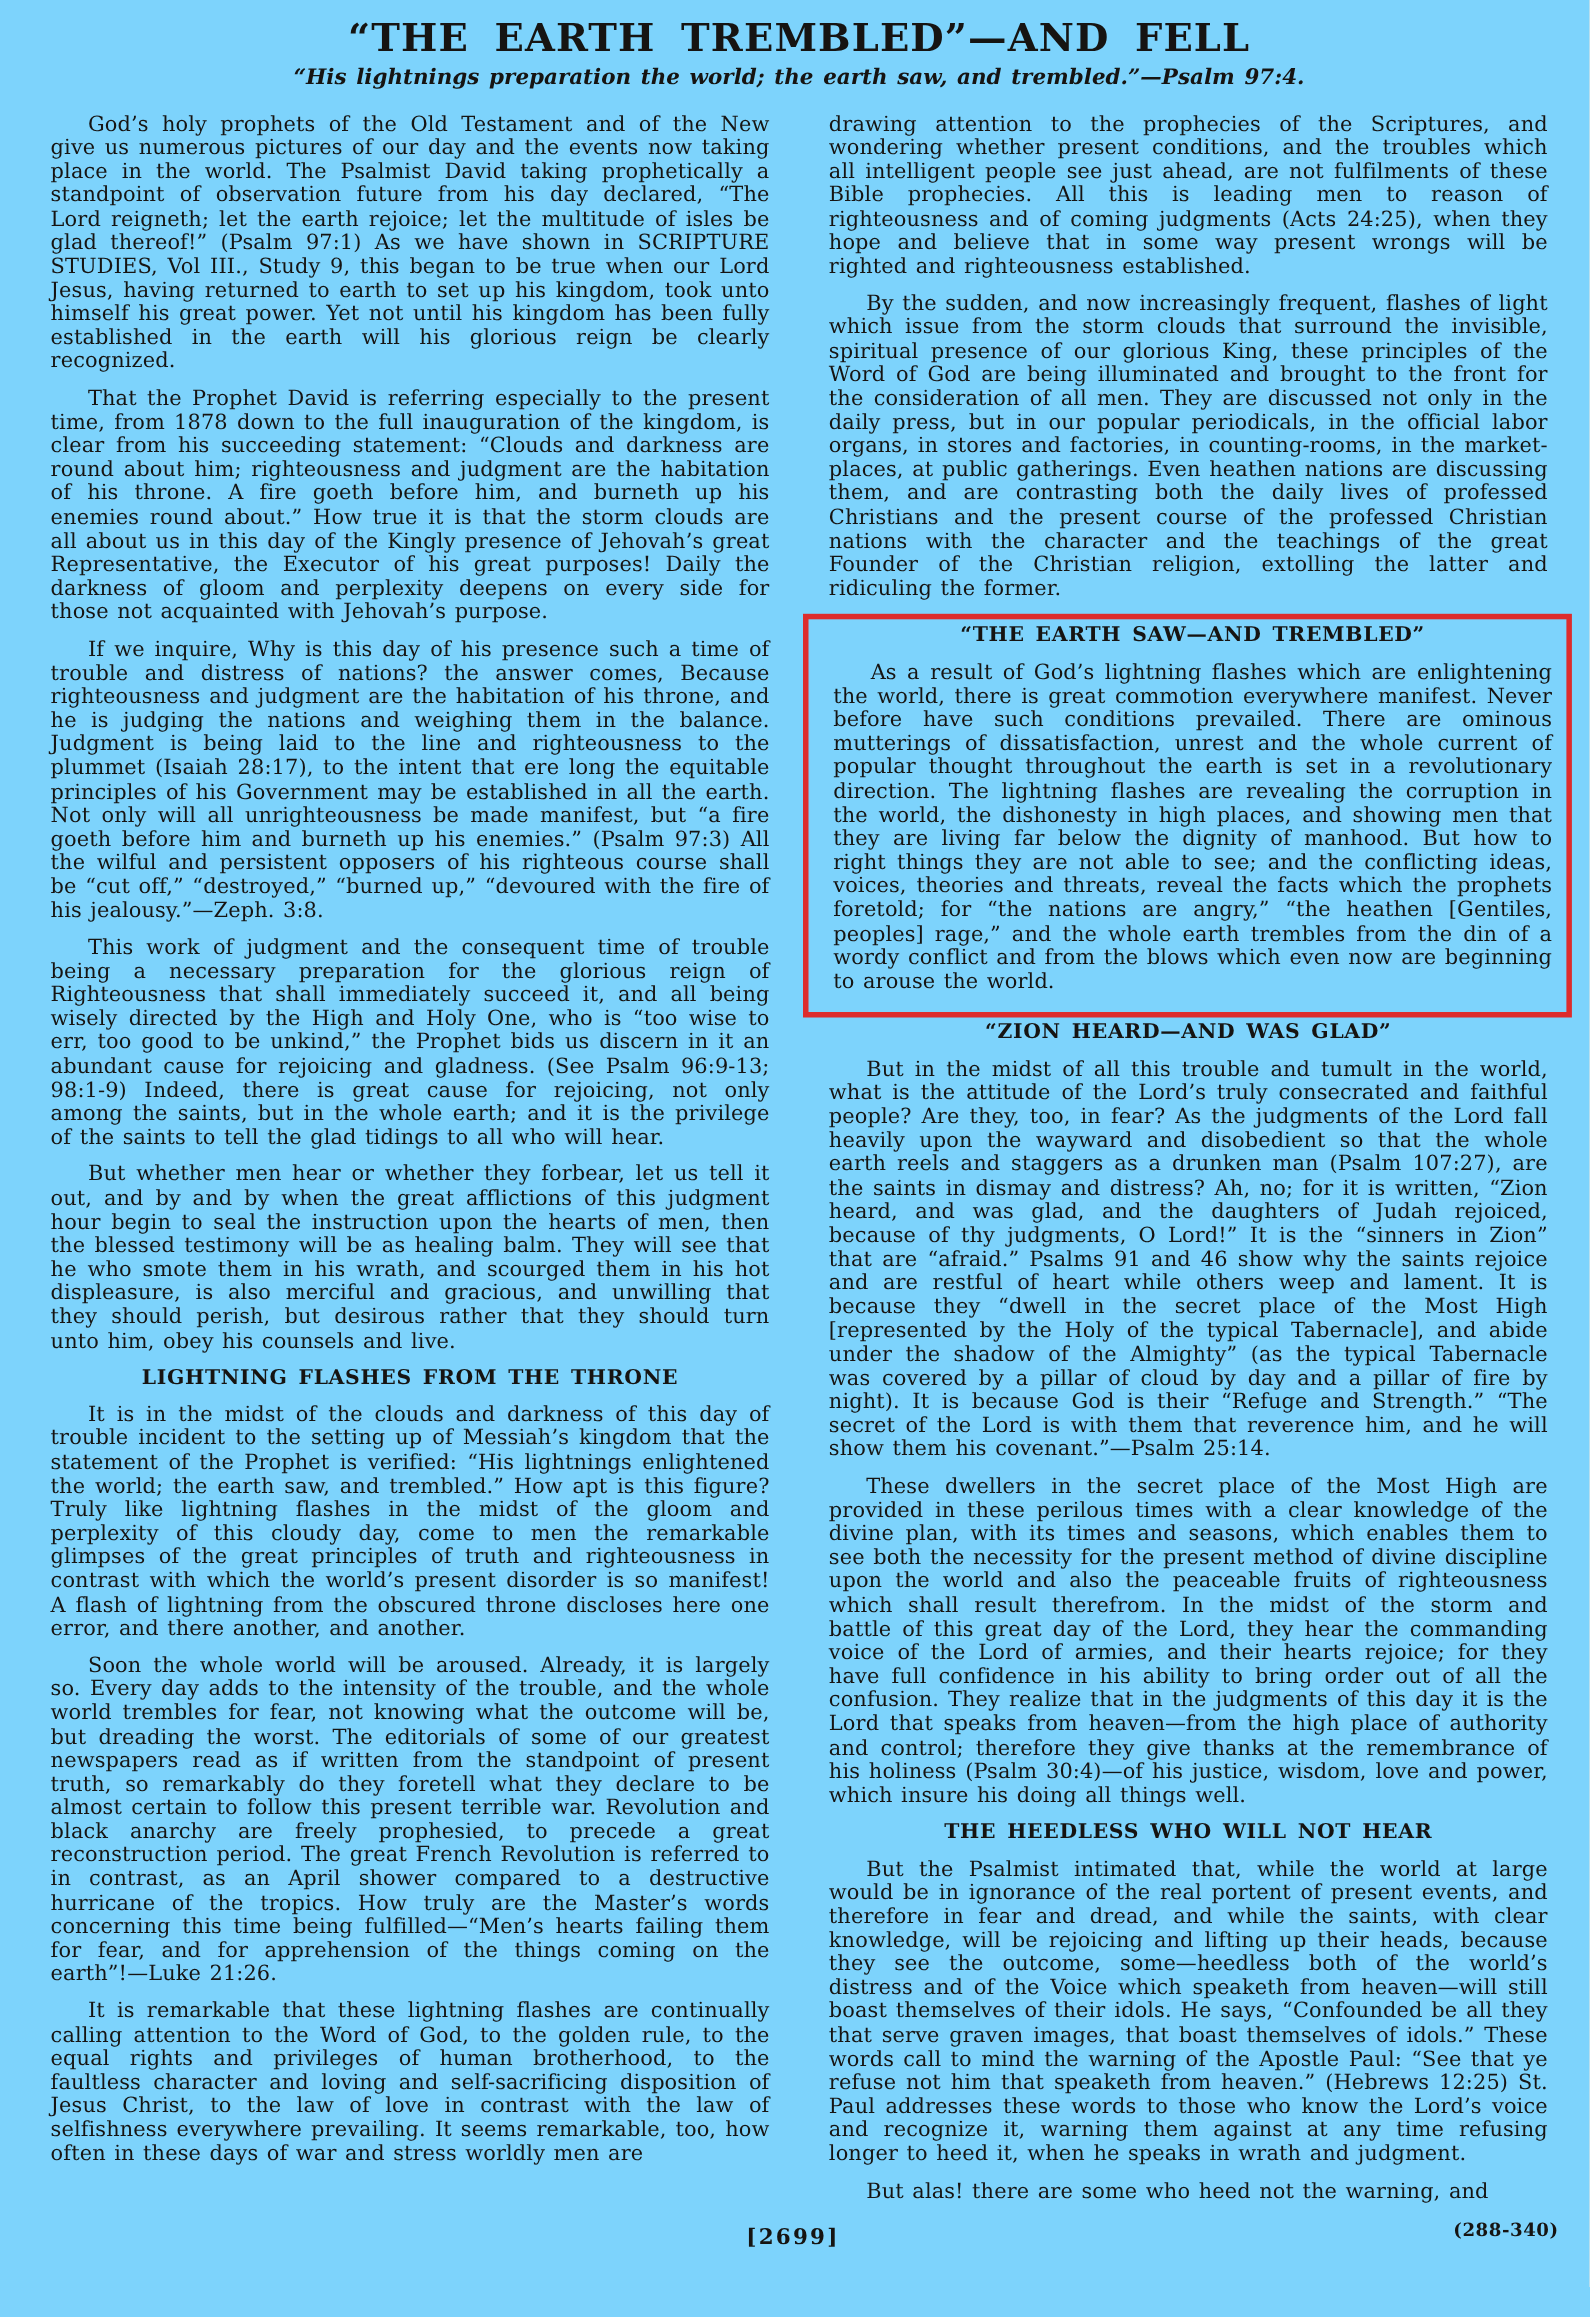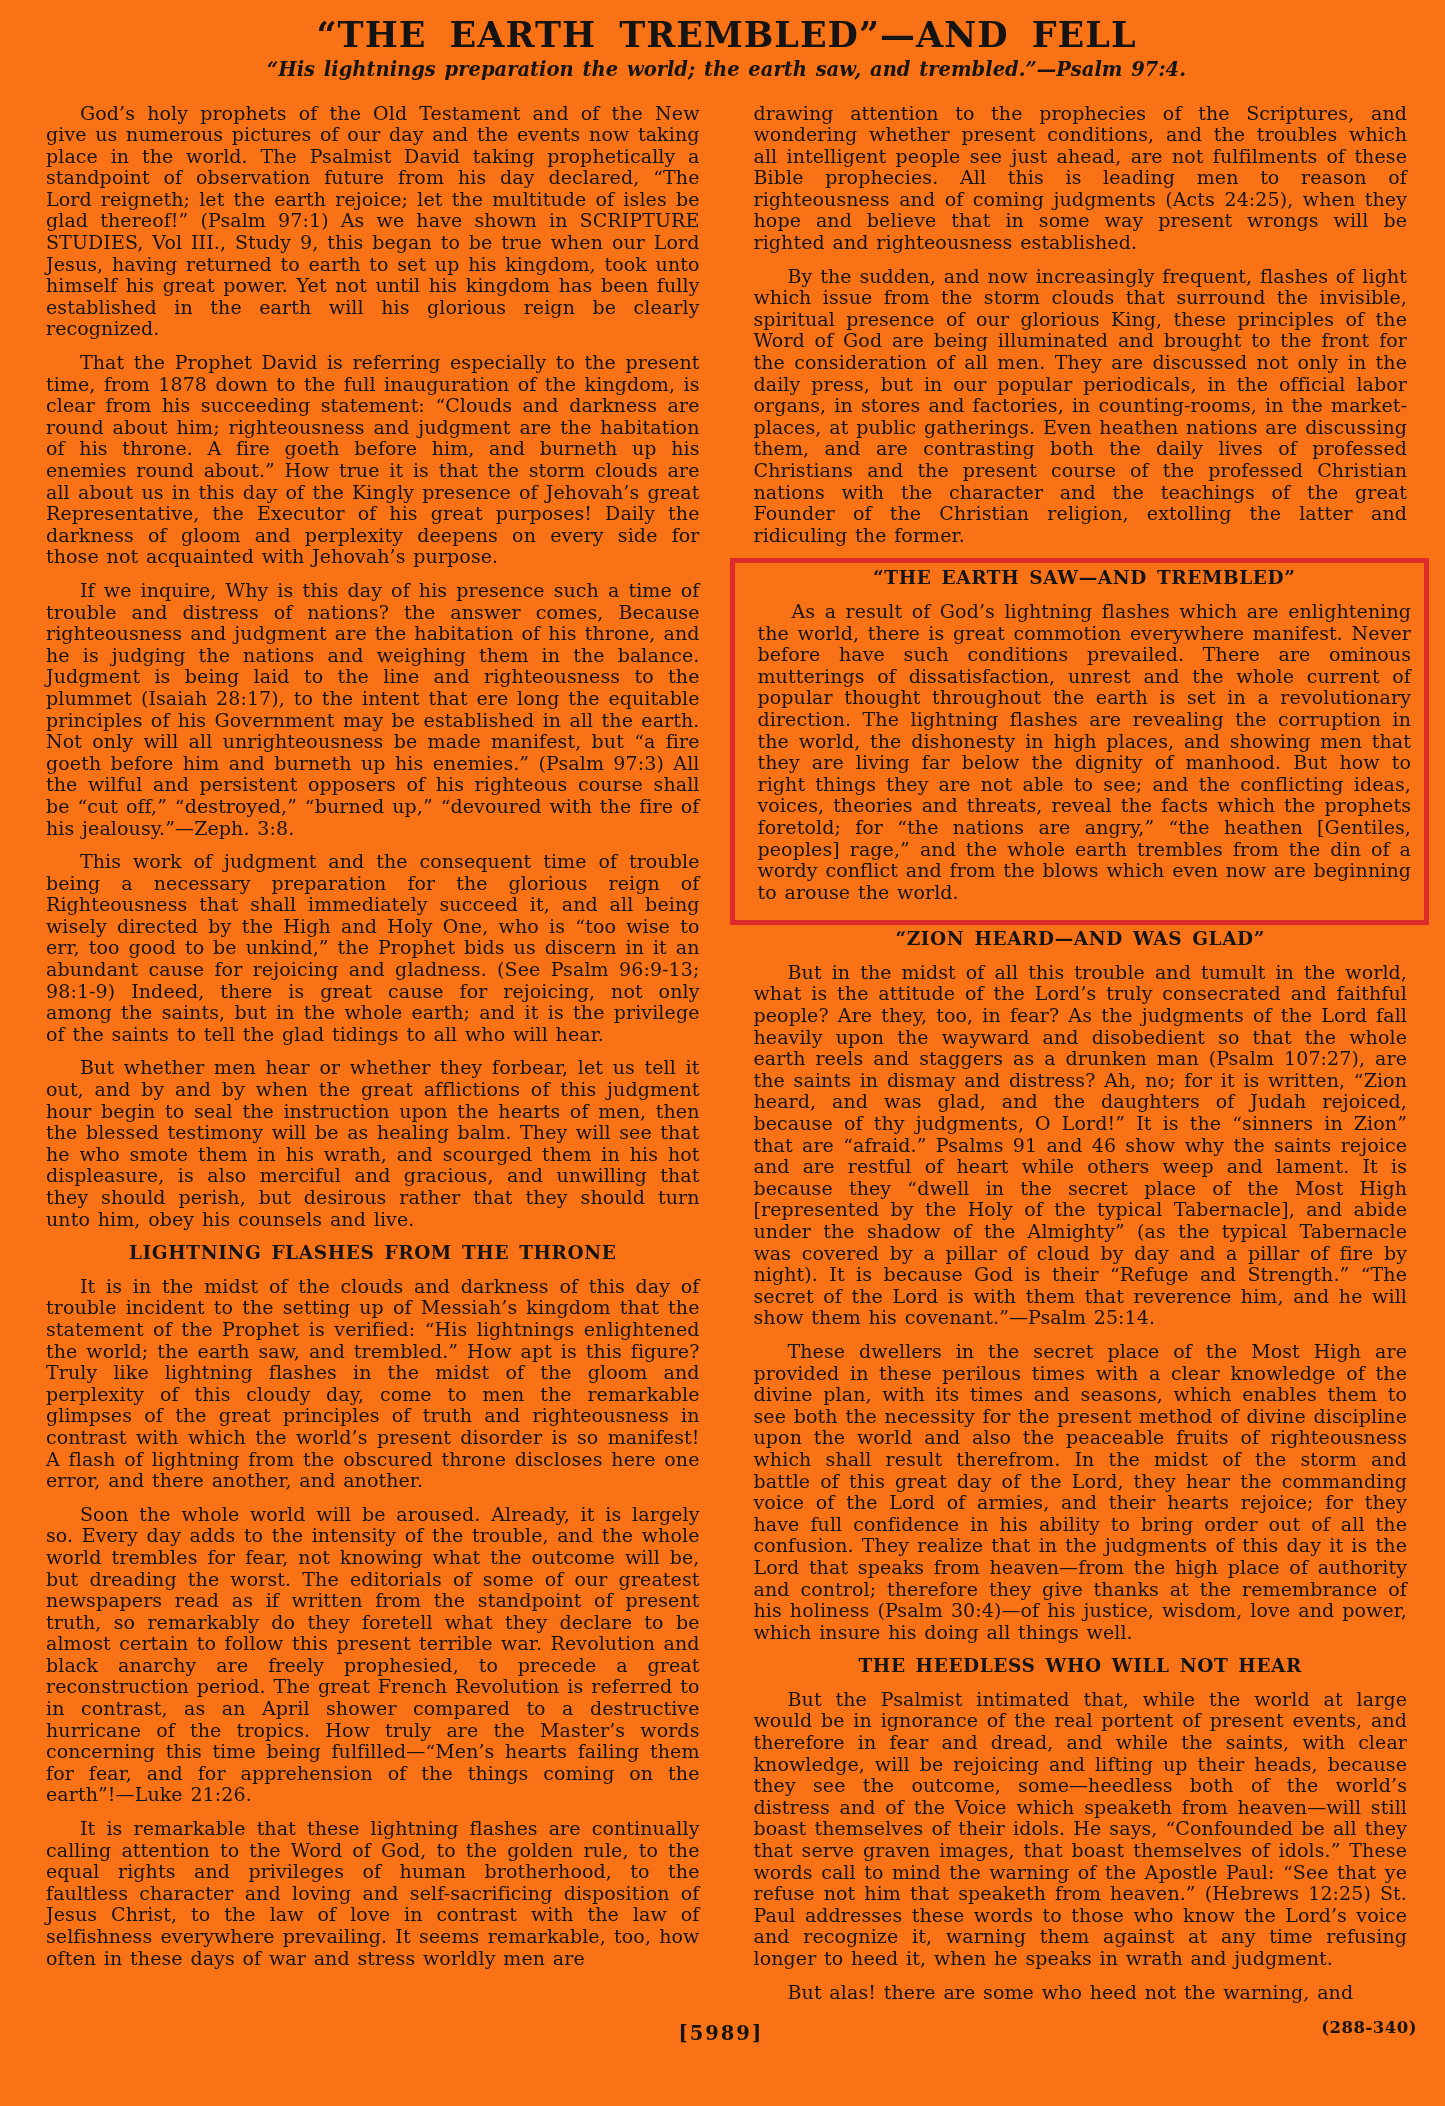--- a/index.html
+++ b/index.html
@@ -1,20 +1,20 @@
 <!DOCTYPE html>
 <html style="--highlight: #dd2c2c;"><head>
 <meta charset="utf-8">
 <style>
   html, body { margin:0; padding:0; background:#e8e8e4; }
   .page {
     position:relative;
     width:1445px; height:2106px;
     margin:0 auto;
-    background:#f97316;
+    background:#7dd3fc;
     box-sizing:border-box;
     padding:16px 26px 0 34px;
     font-family:"DejaVu Serif","Liberation Serif",serif;
     color:#161412;
     overflow:hidden;
   }
   .masthead { text-align:center; }
   .title {
     margin:0;
     font-size:35px;
@@ -104,16 +104,16 @@
         <h3 class="sec-heading">“ZION HEARD—AND WAS GLAD”</h3>
         <p class="para">But in the midst of all this trouble and tumult in the world, what is the attitude of the Lord’s truly consecrated and faithful people? Are they, too, in fear? As the judgments of the Lord fall heavily upon the wayward and disobedient so that the whole earth reels and staggers as a drunken man (Psalm 107:27), are the saints in dismay and distress? Ah, no; for it is written, “Zion heard, and was glad, and the daughters of Judah rejoiced, because of thy judgments, O Lord!” It is the “sinners in Zion” that are “afraid.” Psalms 91 and 46 show why the saints rejoice and are restful of heart while others weep and lament. It is because they “dwell in the secret place of the Most High [represented by the Holy of the typical Tabernacle], and abide under the shadow of the Almighty” (as the typical Tabernacle was covered by a pillar of cloud by day and a pillar of fire by night). It is because God is their “Refuge and Strength.” “The secret of the Lord is with them that reverence him, and he will show them his covenant.”—Psalm 25:14.</p>
         <p class="para">These dwellers in the secret place of the Most High are provided in these perilous times with a clear knowledge of the divine plan, with its times and seasons, which enables them to see both the necessity for the present method of divine discipline upon the world and also the peaceable fruits of righteousness which shall result therefrom. In the midst of the storm and battle of this great day of the Lord, they hear the commanding voice of the Lord of armies, and their hearts rejoice; for they have full confidence in his ability to bring order out of all the confusion. They realize that in the judgments of this day it is the Lord that speaks from heaven—from the high place of authority and control; therefore they give thanks at the remembrance of his holiness (Psalm 30:4)—of his justice, wisdom, love and power, which insure his doing all things well.</p>
         <h3 class="sec-heading">THE HEEDLESS WHO WILL NOT HEAR</h3>
         <p class="para">But the Psalmist intimated that, while the world at large would be in ignorance of the real portent of present events, and therefore in fear and dread, and while the saints, with clear knowledge, will be rejoicing and lifting up their heads, because they see the outcome, some—heedless both of the world’s distress and of the Voice which speaketh from heaven—will still boast themselves of their idols. He says, “Confounded be all they that serve graven images, that boast themselves of idols.” These words call to mind the warning of the Apostle Paul: “See that ye refuse not him that speaketh from heaven.” (Hebrews 12:25) St. Paul addresses these words to those who know the Lord’s voice and recognize it, warning them against at any time refusing longer to heed it, when he speaks in wrath and judgment.</p>
         <p class="para">But alas! there are some who heed not the warning, and</p>
       </section>
   </div>
 
   <footer class="footer">
-    <span class="footer-center">[5989]</span>
+    <span class="footer-center">[2699]</span>
     <span class="footer-right">(288-340)</span>
   </footer>
 </div>
 
 </body></html>

